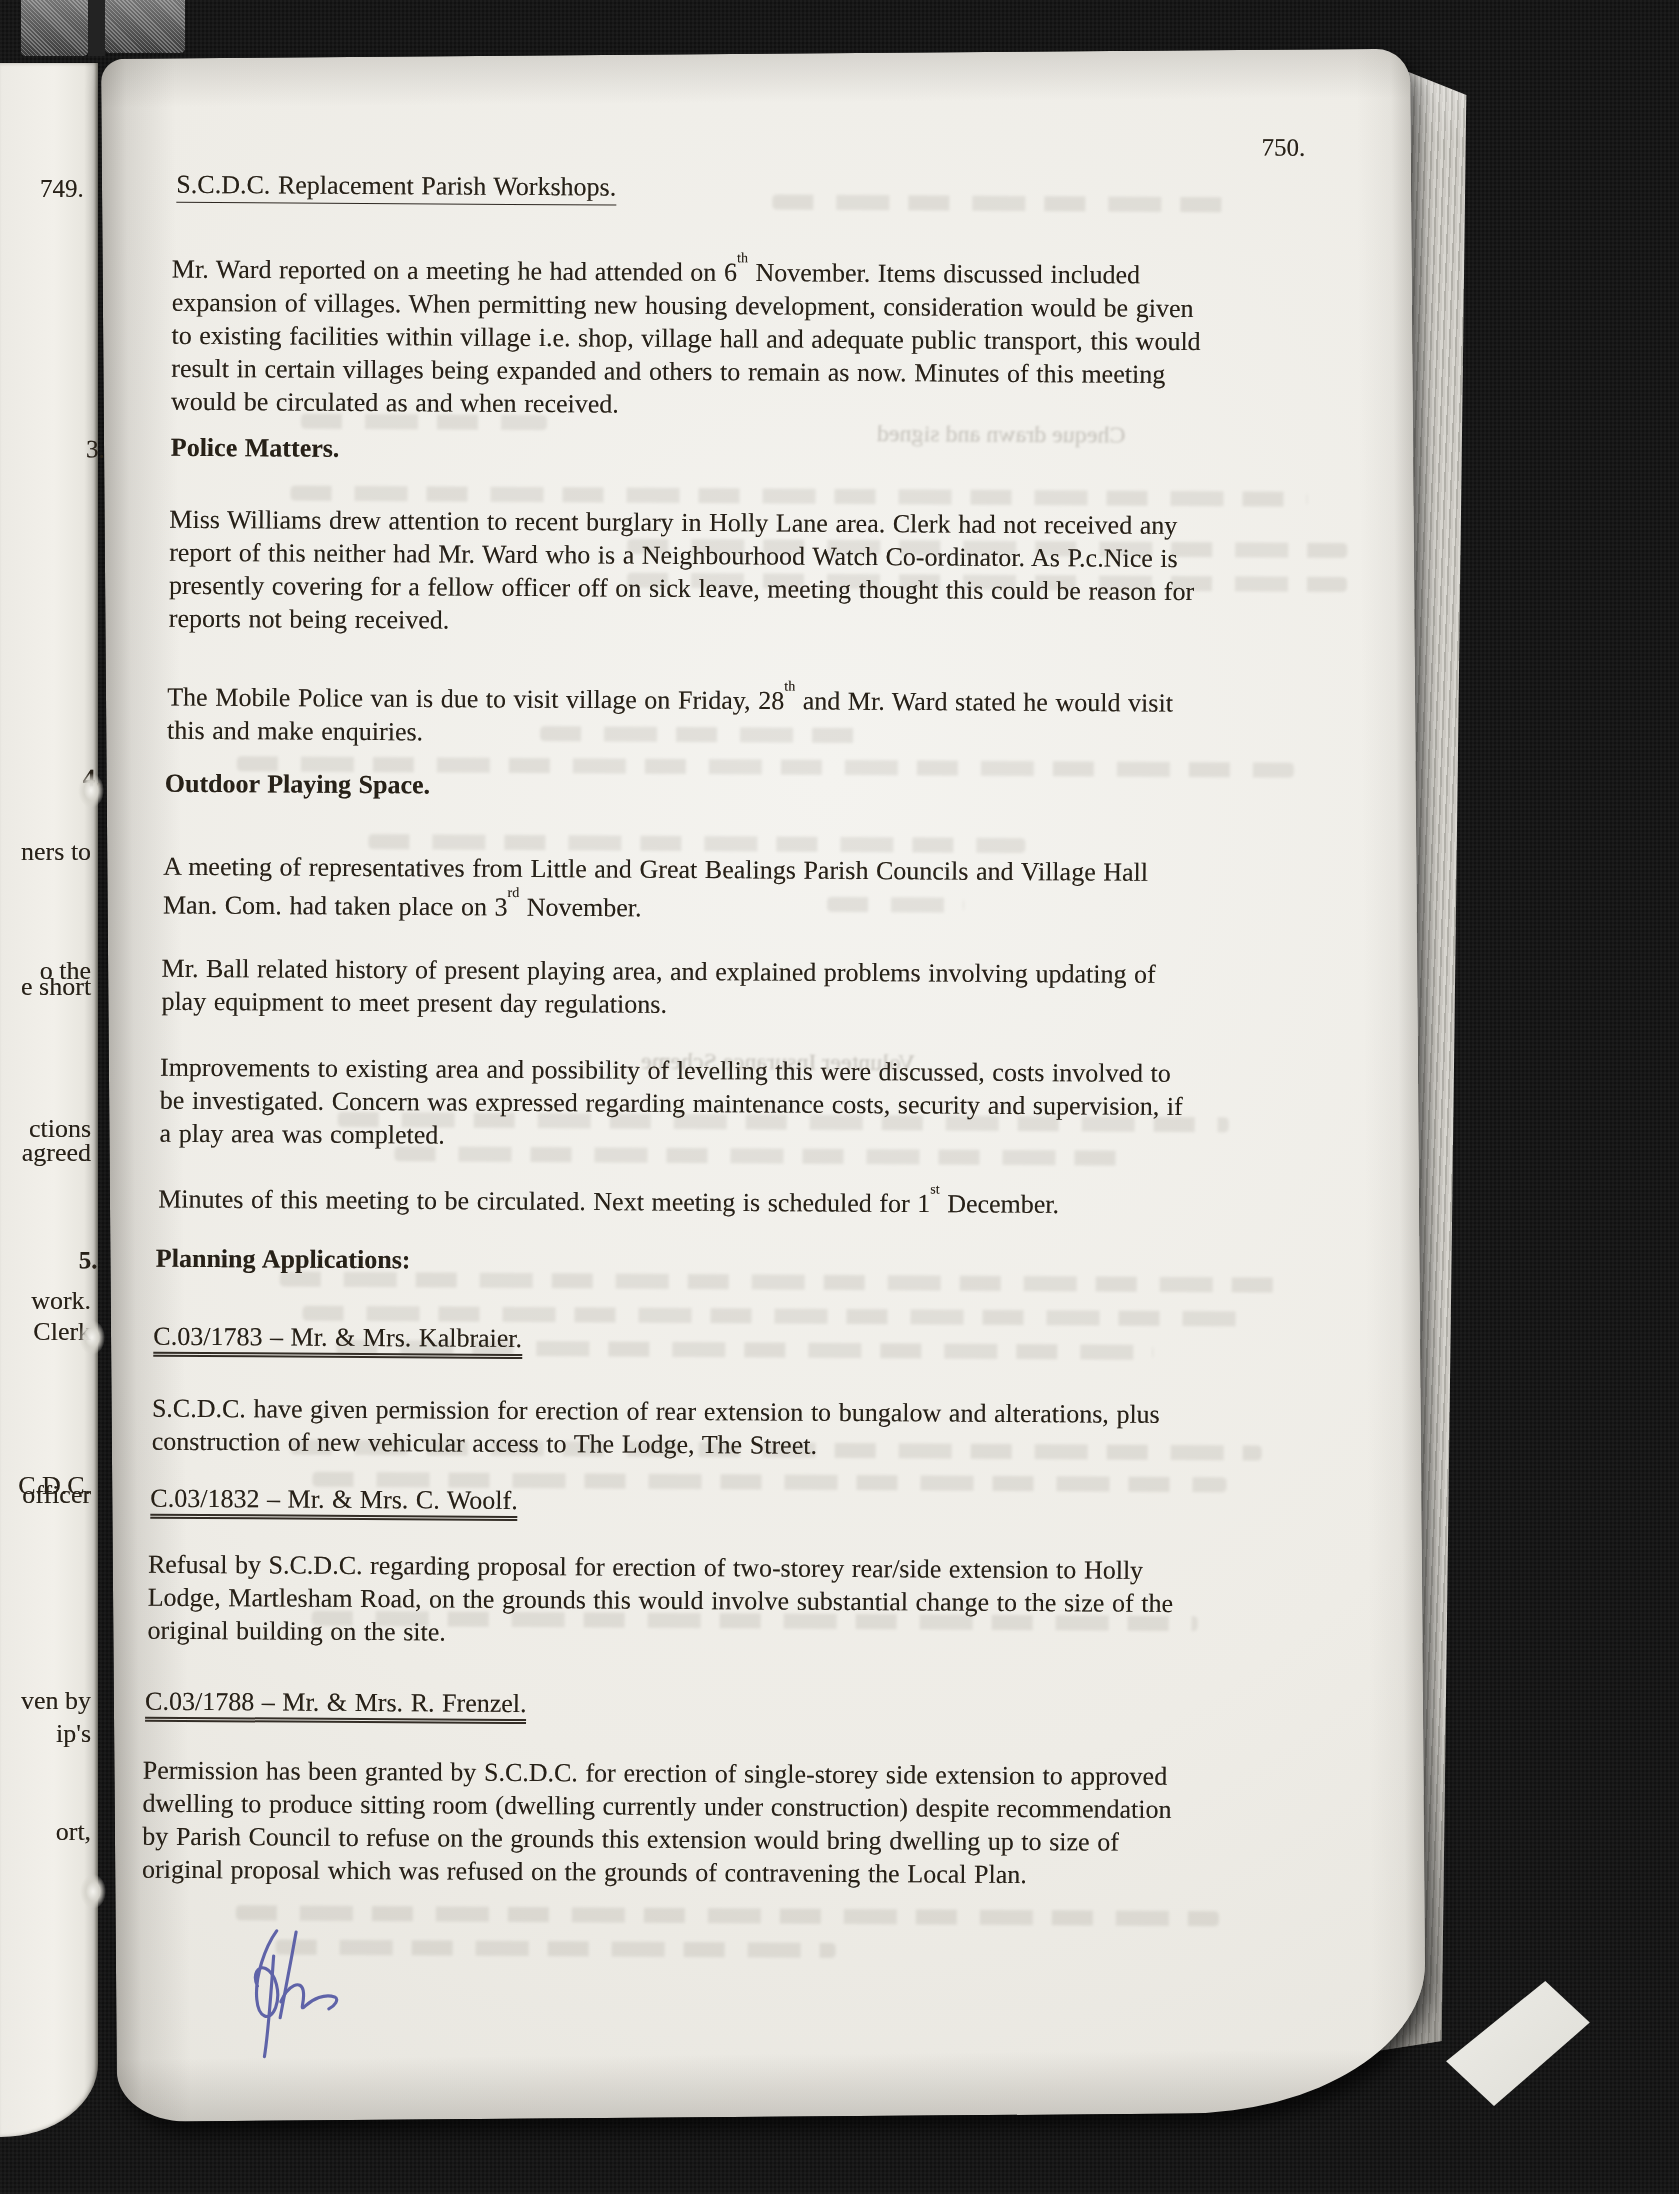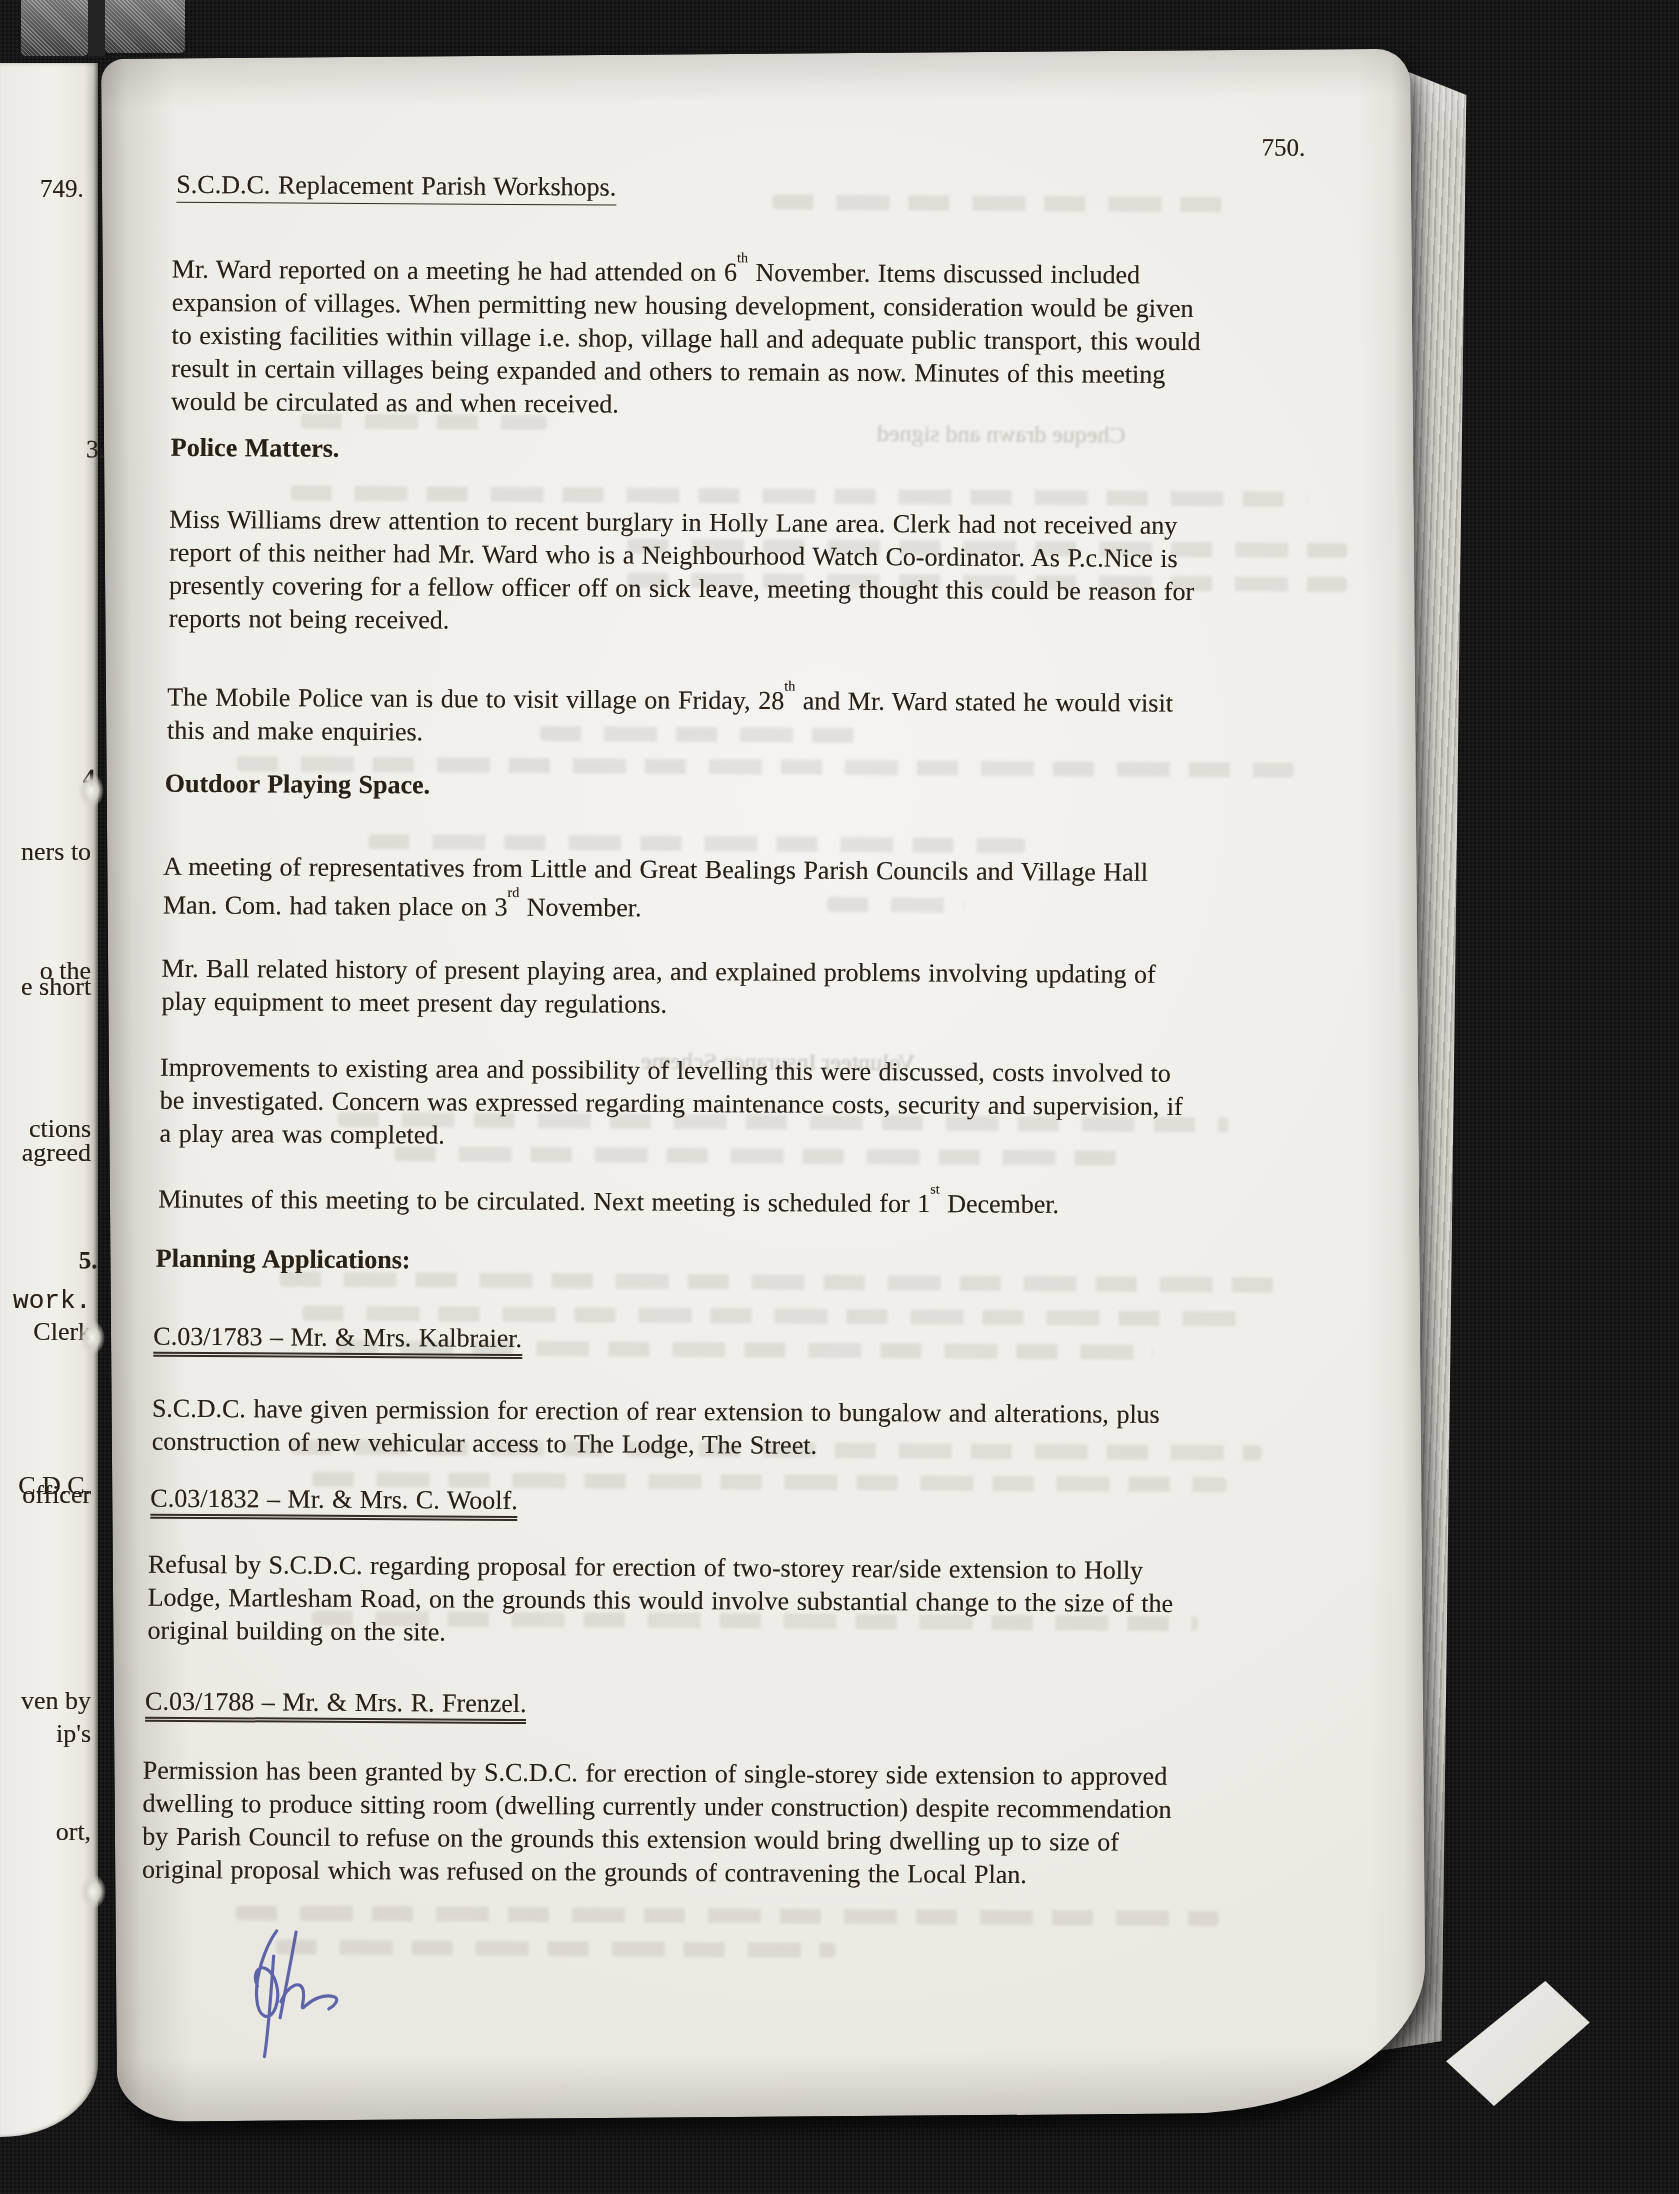--- a/index.html
+++ b/index.html
@@ -71,21 +71,21 @@
   <div class="under-page-corner"></div>
   <div class="fore-edge"></div>
 
   <div class="left-page">
     <div class="txt pgnum" style="left:40px;top:109px;">749.</div>
     <div class="frag" style="top:774px;">ners to</div>
     <div class="frag" style="top:909px;">e short</div>
     <div class="frag" style="top:893px;">o the</div>
     <div class="frag" style="top:1051px;">ctions</div>
     <div class="frag" style="top:1075px;">agreed</div>
-    <div class="frag" style="top:1223px;font-family:Liberation Mono, monospace;">work.</div>
+    <div class="frag" style="top:1223px;">work.</div>
     <div class="frag" style="top:1254px;">Clerk</div>
     <div class="frag" style="top:1417px;">officer</div>
     <div class="frag" style="top:1408px;">C.D.C.</div>
     <div class="frag" style="top:1623px;">ven by</div>
     <div class="frag" style="top:1656px;">ip's</div>
     <div class="frag" style="top:1754px;">ort,</div>
   </div>
 
   <div class="main-page">
     <div class="content">

